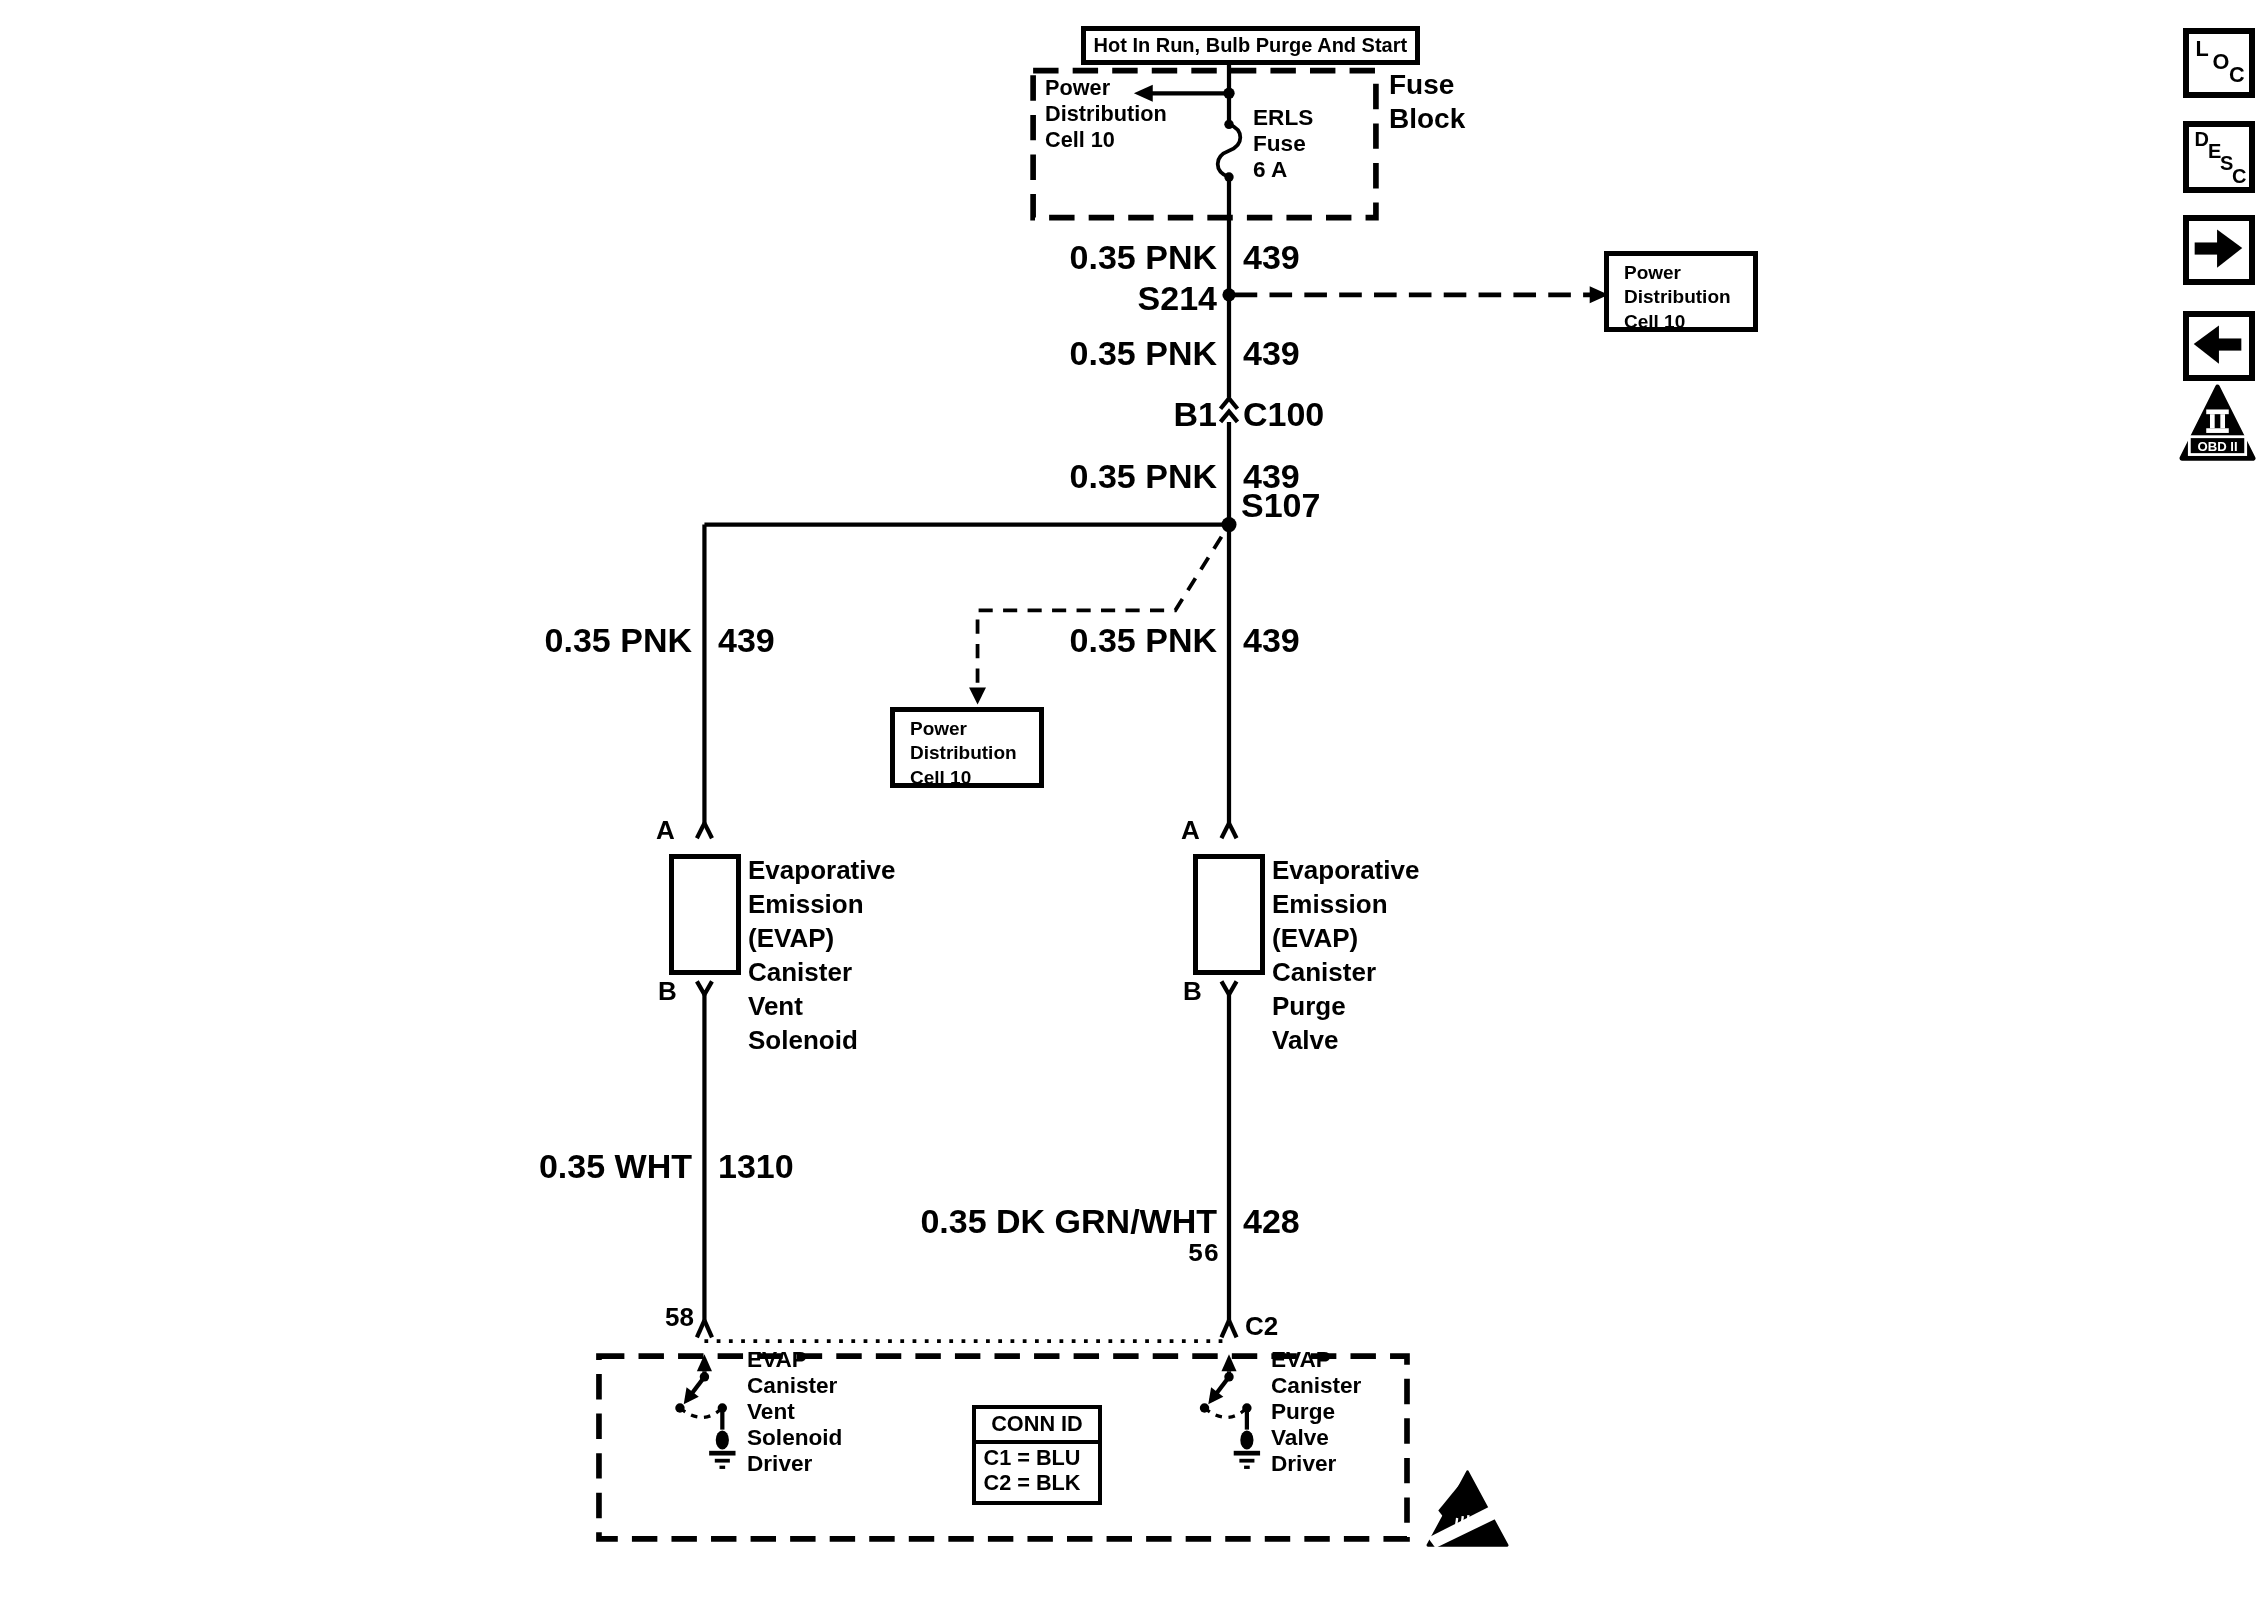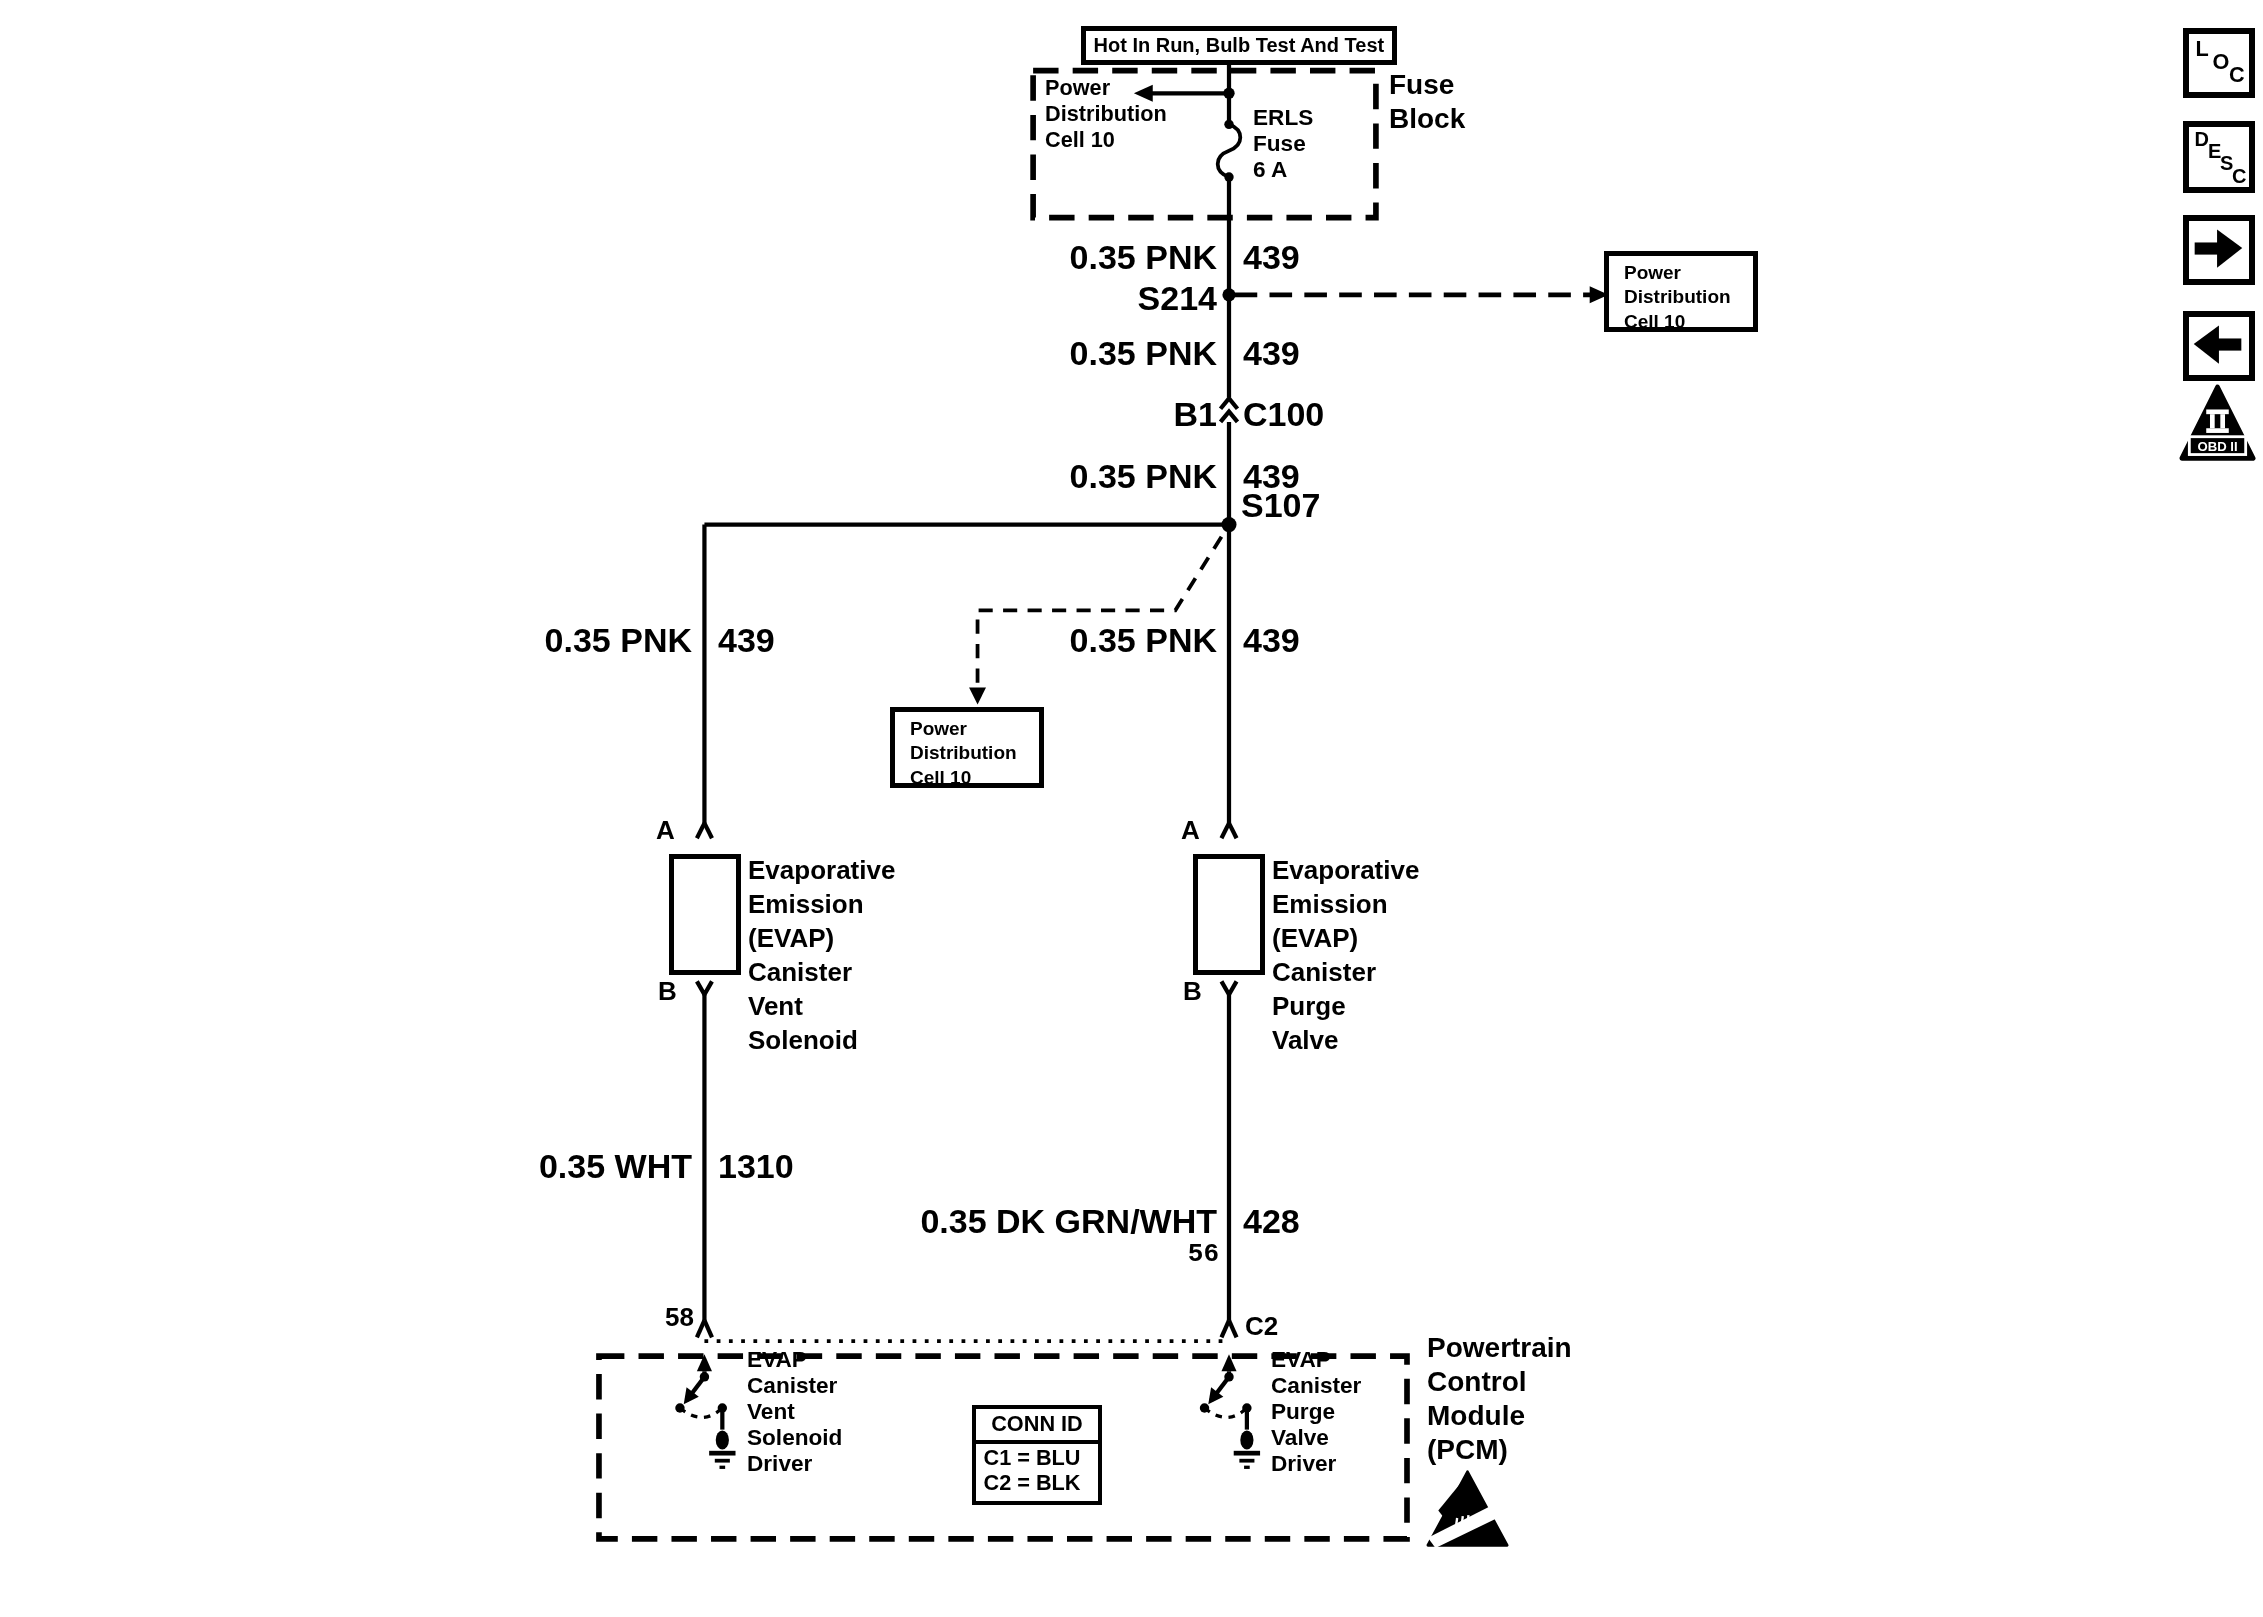--- a/index.html
+++ b/index.html
@@ -115,21 +115,21 @@
       <ellipse cx="767" cy="1529" rx="7" ry="10"></ellipse>
       <ellipse cx="1324" cy="1529" rx="7" ry="10"></ellipse>
 
       <polygon points="747,914 741,926 753,926"></polygon>
         <polygon points="747,1028 741,1016 753,1016"></polygon>
       <polygon points="1304,914 1298,926 1310,926"></polygon>
         <polygon points="1304,1028 1298,1016 1310,1016"></polygon>
     </g>
   </svg>
 
-  <div class="t" style="left:1081px;top:26px;border:5.6px solid #000;padding:2.8px 7.5px;font-size:20px;background:#fff;">Hot In Run, Bulb Test And Test</div>
+  <div class="t" style="left:1081px;top:26px;border:5.6px solid #000;padding:2.8px 7.5px;font-size:20px;background:#fff;">Hot In Run, Bulb Purge And Start</div>
 
   <div class="block" style="left:1045px;top:75px;font-size:21.7px;line-height:26px;">
     <div>Power</div>
     <div>Distribution</div>
     <div>Cell 10</div>
   </div>
   <div class="block" style="left:1253px;top:105px;font-size:22.6px;line-height:26px;">
     <div>ERLS</div>
     <div>Fuse</div>
     <div>6 A</div>
@@ -227,26 +227,20 @@
   </div>
 
   <div class="solidbox" style="left:972px;top:1405px;width:130px;height:100px;border-width:4.7px;">
     <div style="border-bottom:4.7px solid #000;font-size:21.7px;font-weight:bold;text-align:center;padding:1.9px 0 2.8px 0;">CONN ID</div>
     <div style="padding:2.8px 0 0 7.5px;font-size:21.7px;line-height:24.5px;font-weight:bold;">
       <div>C1 = BLU</div>
       <div>C2 = BLK</div>
     </div>
   </div>
 
-  <div class="block" style="left:1427px;top:1331px;font-size:28px;line-height:34px;">
-    <div>Powertrain</div>
-    <div>Control</div>
-    <div>Module</div>
-    <div>(PCM)</div>
-  </div>
 
   <svg style="left:1424px;top:1469px;" width="87" height="81" viewBox="0 0 92 86">
     <polygon points="46,3 88,81 4,81" fill="#000" stroke="#000" stroke-width="3" stroke-linejoin="round"></polygon>
     <polygon points="4,73 79,35 86,48 12,84" fill="#fff"></polygon>
     <polygon points="46,6 60,33 22,53 15,44" fill="#000"></polygon>
     <g stroke="#fff" stroke-width="2.5" fill="none">
       <line x1="35" y1="52" x2="33" y2="67"></line>
       <line x1="41" y1="50" x2="39" y2="67"></line>
       <line x1="47" y1="49" x2="46" y2="64"></line>
     </g>

